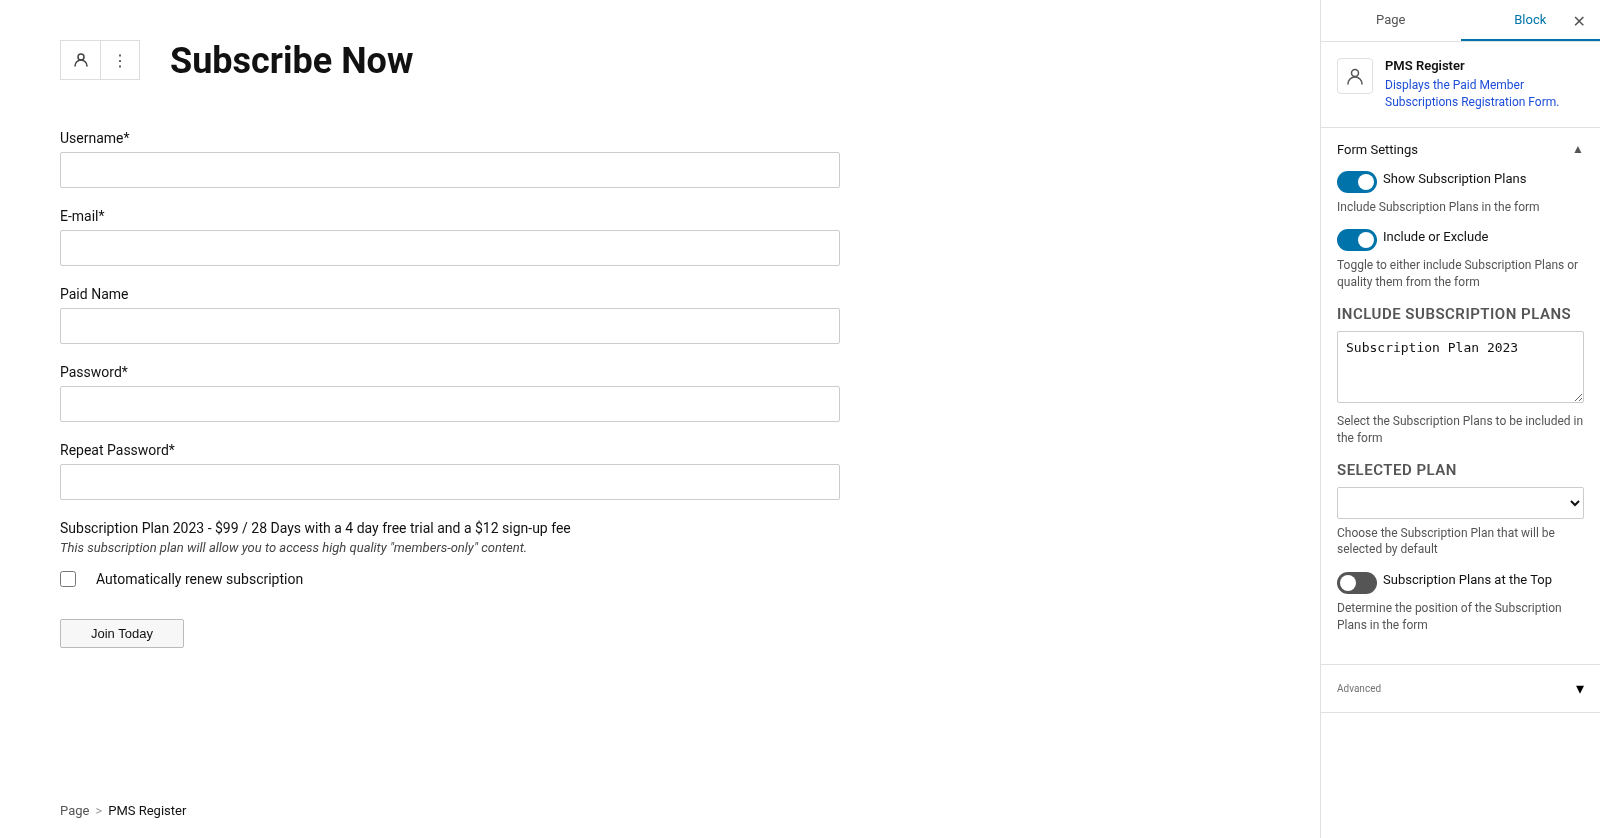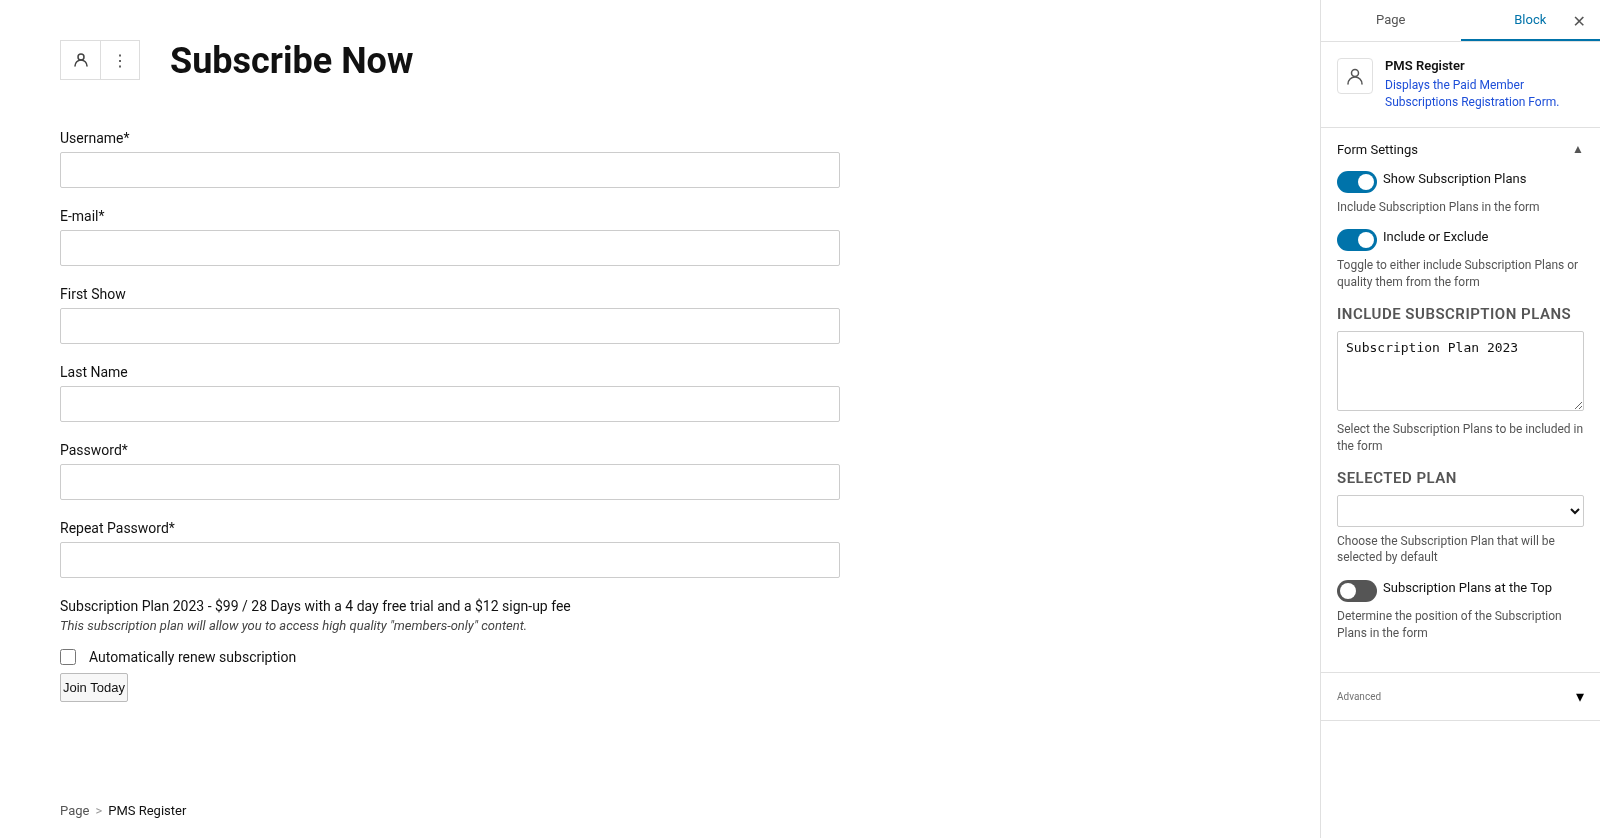--- a/index.html
+++ b/index.html
@@ -98,39 +98,39 @@
 
     .subscription-plan-desc {
       font-size: 13px;
       color: #444;
       font-style: italic;
     }
 
     .auto-renew-row {
       display: flex;
       align-items: center;
-      gap: 13px;
-      margin-bottom: 8px;
+      gap: 20px;
+      margin-bottom: 32px;
     }
 
     .auto-renew-checkbox {
       width: 16px;
       height: 16px;
       cursor: pointer;
     }
 
     .auto-renew-label {
       font-size: 14px;
       color: #111;
     }
 
     .join-btn {
       border: 1px solid #bbb;
       background: #f7f7f7;
-      padding: 6px 2px;
+      padding: 6px 30px;
       font-size: 13px;
       color: #111;
       cursor: pointer;
       border-radius: 2px;
     }
 
     
     .breadcrumb {
       position: absolute;
       bottom: 20px;
@@ -333,21 +333,21 @@
       font-size: 15px;
       font-weight: 600;
       color: #555;
       text-transform: uppercase;
       letter-spacing: 0.5px;
       margin-bottom: 8px;
     }
 
     .include-plans-textarea {
       width: 100%;
-      height: 80px;
+      height: 72px;
       border: 1px solid #ccc;
       border-radius: 2px;
       padding: 8px;
       font-size: 13px;
       color: #111;
       resize: vertical;
       margin-bottom: 6px;
     }
 
     .field-hint {
@@ -417,29 +417,25 @@
     
     <div class="form-group">
       <label class="form-label">
         <span>E-mail</span><span class="required-star">*</span>
       </label>
       <input type="email" class="form-input" style="">
     </div>
 
     
     <div class="form-group">
-      <label class="form-label">First Show</label>
+      <label class="form-label">Paid Name</label>
       <input type="text" class="form-input" style="">
     </div>
 
     
-    <div class="form-group">
-      <label class="form-label">Last Name</label>
-      <input type="text" class="form-input" style="">
-    </div>
 
     
     <div class="form-group">
       <label class="form-label">
         <span>Password</span><span class="required-star">*</span>
       </label>
       <input type="password" class="form-input" style="">
     </div>
 
     

